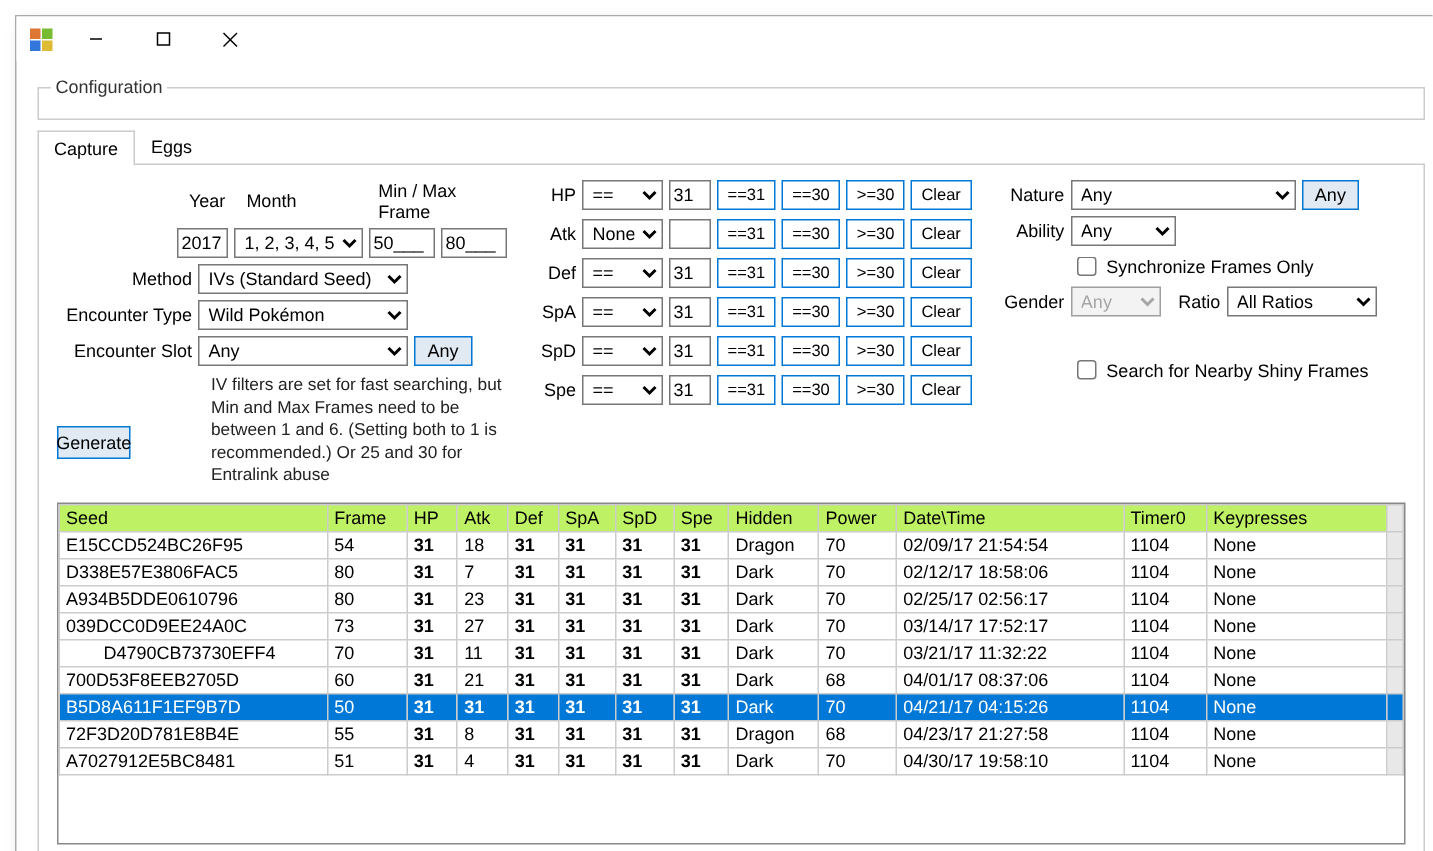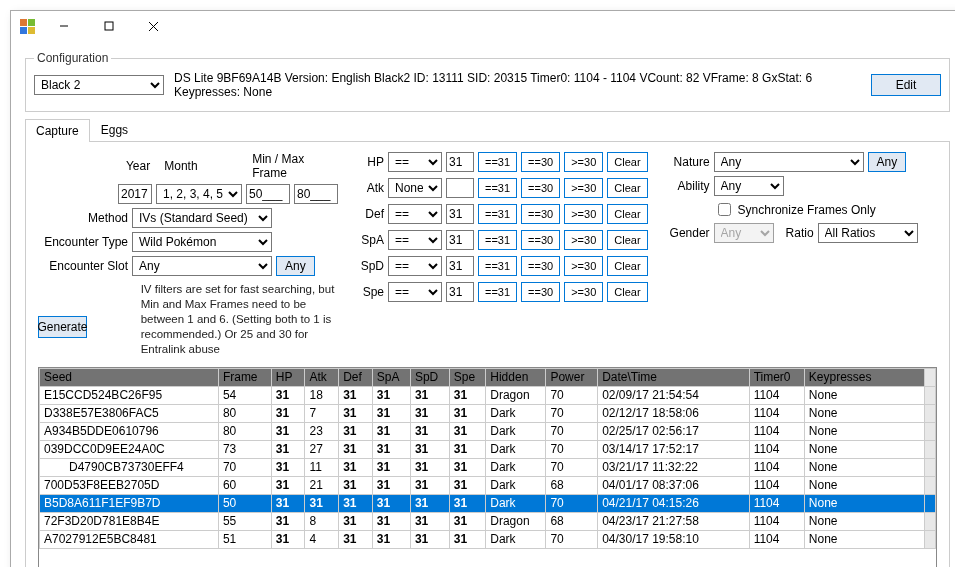--- a/index.html
+++ b/index.html
@@ -21,21 +21,21 @@
 .tab { padding: 4px 10px; border:1px solid transparent; border-bottom:none; cursor:pointer; }
 .tab.active { background:#fff; border-color:#ccc; position:relative; top:1px; }
 .panel { border:1px solid #ccc; border-top:none; padding: 10px 12px 8px 12px; }
 .row { display:flex; align-items:center; gap:4px; margin-bottom:4px; }
 .lbl { text-align:right; display:inline-block; }
 .iv-grid .row { margin-bottom: 6px; }
 .smallbtn { border:1px solid #0078d7; background:#fff; padding:1px 6px; height:20px; cursor:pointer; font-size:11px;}
 .tablewrap { border:1px solid #888; height: 228px; overflow-y:scroll; margin-top:6px; background:#fff;}
 table { border-collapse: collapse; width: calc(100% - 0px); }
 th, td { border: 0.5px solid #ccc; padding: 1px 4px; text-align:left; white-space:nowrap; font-size:12px; height:18px;}
-th { background:#737373; font-weight:normal; }
+th { background:#bef264; font-weight:normal; }
 tr.sel td { background:#0078d7; color:#fff; }
 td.b { font-weight:bold; }
 td.spacer, th.spacer { background:#e8e8e8; }
 .flex { display:flex; }
 .note { font-size:11.5px; color:#222; line-height:1.3; width:200px;}
 </style>
 </head>
 <body>
 
 <div class="window">
@@ -62,25 +62,20 @@
             <line x1="1" y1="1" x2="10" y2="10" stroke="#000"></line>
             <line x1="10" y1="1" x2="1" y2="10" stroke="#000"></line>
           </svg>
         </div>
     </div>
   </div>
 
   <div class="content">
     <fieldset>
       <legend>Configuration</legend>
-      <div class="row">
-        <select style="width:130px"><option>Black 2</option></select>
-        <span style="margin-left:6px; flex:1">DS Lite 9BF69A14B Version: English Black2 ID: 13111 SID: 20315 Timer0: 1104 - 1104 VCount: 82 VFrame: 8 GxStat: 6 Keypresses: None</span>
-        <button class="btn" style="width:70px">Edit</button>
-      </div>
     </fieldset>
 
     <div class="tabs">
       <div class="tab active">Capture</div>
       <div class="tab">Eggs</div>
     </div>
 
     <div class="panel">
       <div class="flex" style="gap:18px;">
 
@@ -188,20 +183,24 @@
           </div>
           <div class="row" style="margin-left:48px">
             <input type="checkbox" style="">
             <span>Synchronize Frames Only</span>
           </div>
           <div class="row">
             <span class="lbl" style="width:44px">Gender</span>
             <select style="width:60px;background:#eee" disabled=""><option>Any</option></select>
             <span class="lbl" style="width:36px">Ratio</span>
             <select style="width:100px"><option>All Ratios</option></select>
+          </div>
+          <div class="row" style="margin-top:26px;margin-left:48px">
+            <input type="checkbox" style="">
+            <span>Search for Nearby Shiny Frames</span>
           </div>
         </div>
       </div>
 
       <div class="tablewrap">
         <table>
           <thead>
               <tr id="thead">
                 <th>Seed</th>
                 <th>Frame</th>

